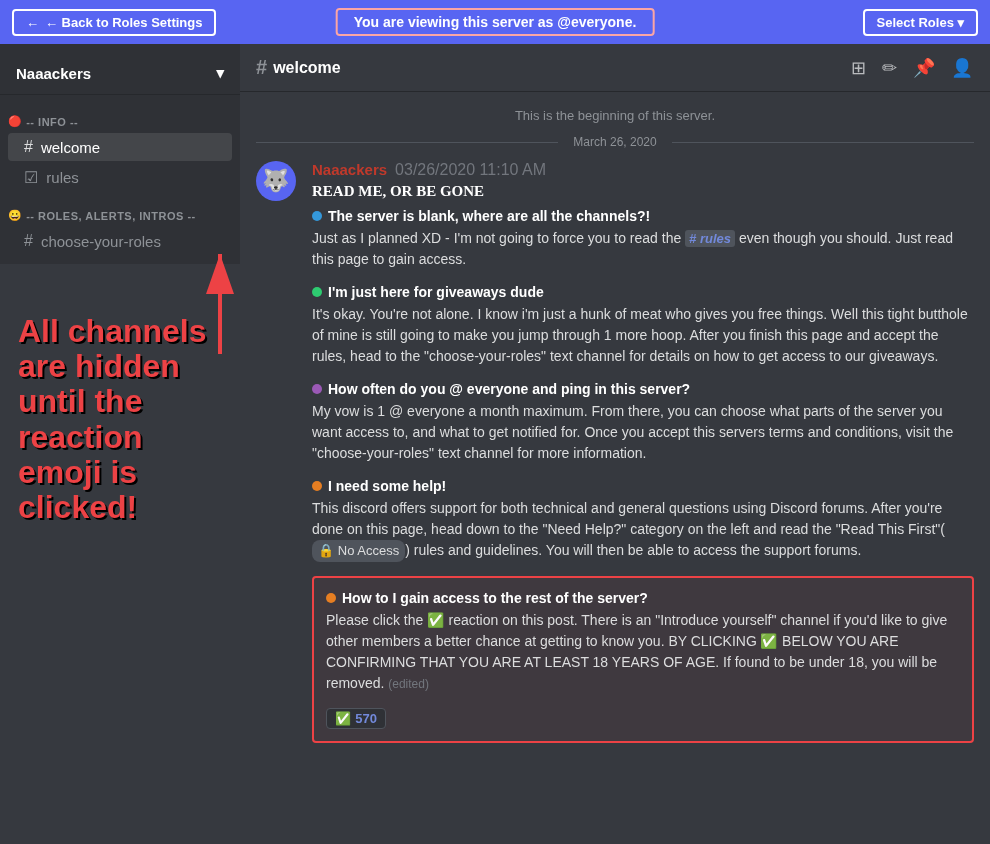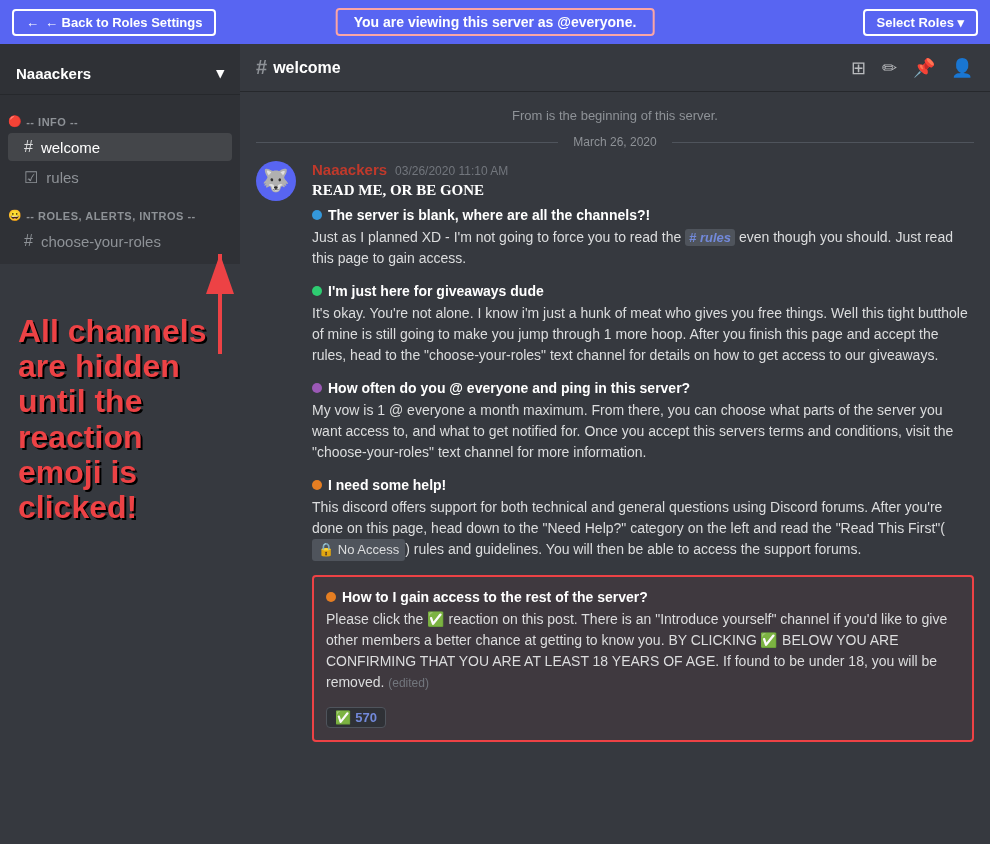--- a/index.html
+++ b/index.html
@@ -194,42 +194,42 @@
       flex-shrink: 0;
       display: flex;
       align-items: center;
       justify-content: center;
       font-size: 18px;
       overflow: hidden;
     }
     .message-body { flex: 1; }
     .message-header { display: flex; align-items: baseline; gap: 8px; margin-bottom: 4px; }
     .message-author { color: #c0392b; font-weight: 700; font-size: 15px; }
-    .message-timestamp { color: #72767d; font-size: 12px; }
+    .message-timestamp { color: #72767d; font-size: 16px; }
     .message-title { font-weight: 800; font-size: 15px; color: #fff; margin-bottom: 8px; font-family: Liberation Serif, serif; }
 
     .bullet-section { margin-bottom: 14px; }
     .bullet-header { display: flex; align-items: center; gap: 6px; font-weight: 700; font-size: 14px; color: #fff; margin-bottom: 4px; }
     .bullet-dot { width: 10px; height: 10px; border-radius: 50%; flex-shrink: 0; }
     .bullet-text { font-size: 14px; color: #dcddde; line-height: 1.5; }
 
     .rules-link {
       background: #4f545c;
       color: #7289da;
       padding: 1px 4px;
       border-radius: 3px;
       font-weight: 600;
       font-size: 13px;
       font-style: italic;
     }
     .no-access-badge {
       background: #4f545c;
       color: #dcddde;
       padding: 1px 6px;
-      border-radius: 3px;
+      border-radius: 8px;
       font-size: 13px;
       display: inline-flex;
       align-items: center;
       gap: 3px;
     }
 
     
     .highlighted-message {
       border: 2px solid #ed4245;
       border-radius: 4px;
@@ -365,21 +365,21 @@
         <span class="header-icon">⊞</span>
         <span class="header-icon">✏</span>
         <span class="header-icon">📌</span>
         <span class="header-icon">👤</span>
       </div>
     </div>
 
     <div class="messages-area">
 
       <div class="channel-start">
-        <span>From is the beginning of this server.</span>
+        <span>This is the beginning of this server.</span>
       </div>
 
       <div class="date-divider">
         <span>March 26, 2020</span>
       </div>
 
       <div class="message">
         <div class="avatar">
           <span style="font-size:22px;">🐺</span>
         </div>

